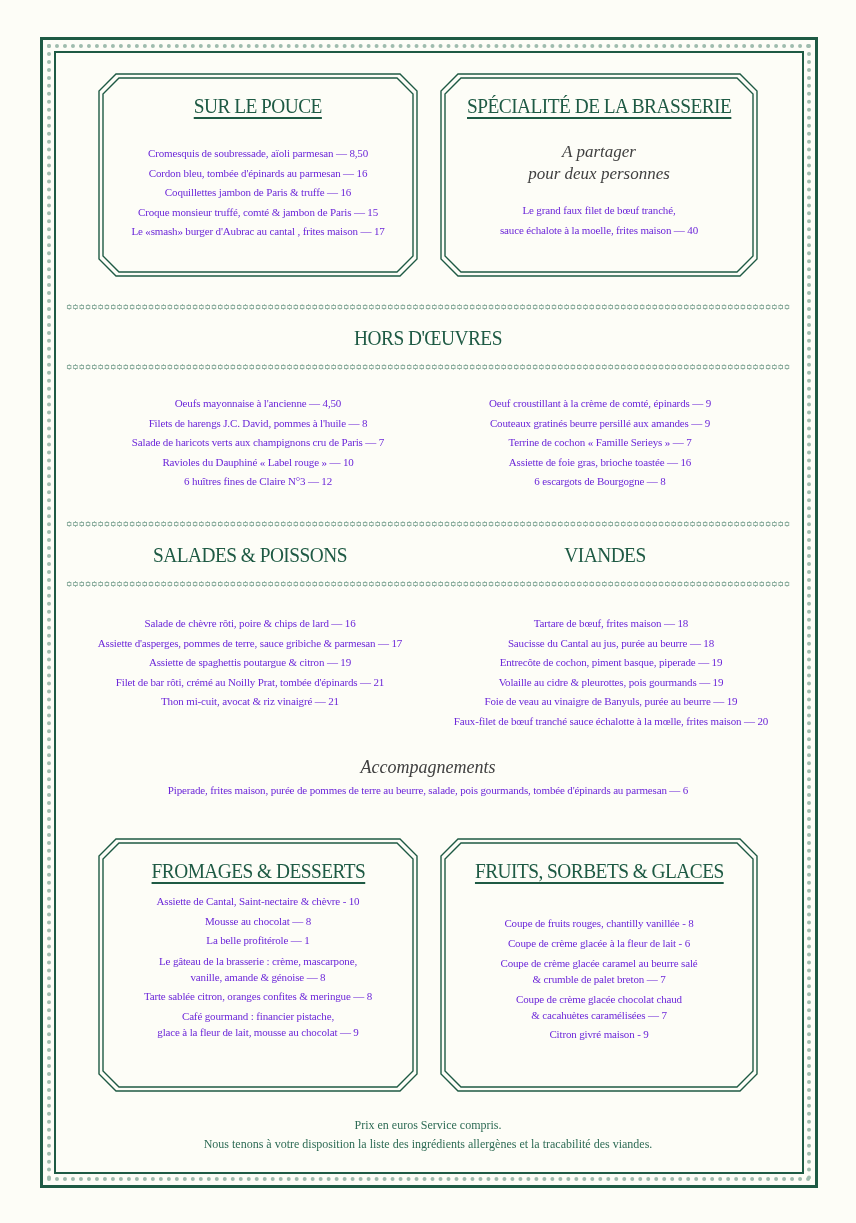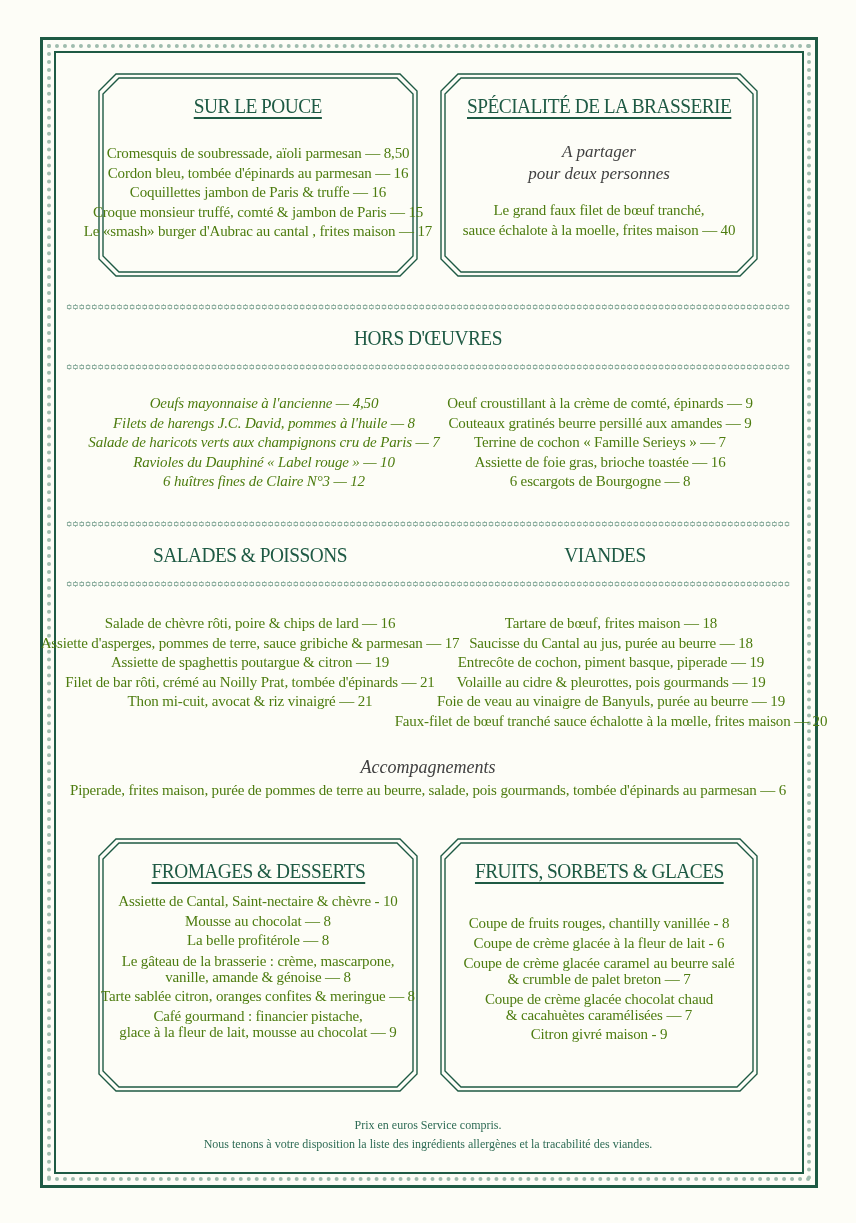--- a/index.html
+++ b/index.html
@@ -34,22 +34,22 @@
     text-decoration: underline; text-underline-offset: 4px; text-decoration-thickness: 2px;
     white-space: nowrap; color: #1e5a44;
   }
   .section-title {
     position: absolute; font-family: "Liberation Serif", serif;
     font-size: 22px; letter-spacing: -0.6px; white-space: nowrap;
     transform: translateX(-50%) scaleX(0.88); color: #1e5a44;
   }
   .item {
     font-family: "Liberation Serif", serif;
-    font-size: 15px; line-height: 19.5px; white-space: nowrap;
-    letter-spacing: -0.15px; color: #4d7c0f;
+    font-size: 11px; line-height: 19.5px; white-space: nowrap;
+    letter-spacing: -0.15px; color: #6d28d9;
   }
   .item.wrap { line-height: 16px; margin: 2px 0; white-space: normal; }
   .item-list { display: flex; flex-direction: column; align-items: center; }
 
   .italic-sub {
     font-family: "Liberation Serif", serif; font-style: italic;
     font-size: 17px; line-height: 22px; color: #404040;
   }
 
   .chain-divider {
@@ -107,21 +107,21 @@
     </div>
   </div>
 </div>
 
 <div class="chain-divider" style="top:304px;"></div>
 
 <div class="section-title" style="left:428px; top:325px;">HORS D'ŒUVRES</div>
 
 <div class="chain-divider" style="top:364px;"></div>
 
-<div class="two-col" style="left:104px; width:320px; top:394px;font-style:italic;">
+<div class="two-col" style="left:98px; width:320px; top:394px;">
   <div class="item">Oeufs mayonnaise à l'ancienne — 4,50</div>
   <div class="item">Filets de harengs J.C. David, pommes à l'huile — 8</div>
   <div class="item">Salade de haricots verts aux champignons cru de Paris — 7</div>
   <div class="item">Ravioles du Dauphiné « Label rouge » — 10</div>
   <div class="item">6 huîtres fines de Claire N°3 — 12</div>
 </div>
 <div class="two-col" style="left:440px; width:320px; top:394px;">
   <div class="item">Oeuf croustillant à la crème de comté, épinards — 9</div>
   <div class="item">Couteaux gratinés beurre persillé aux amandes — 9</div>
   <div class="item">Terrine de cochon « Famille Serieys » — 7</div>
@@ -160,21 +160,21 @@
 <div class="box" style="left:98px; top:838px; width:320px; height:254px;">
   <svg viewBox="0 0 320 254" preserveAspectRatio="none">
     <polygon points="18,1 302,1 319,18 319,236 302,253 18,253 1,236 1,18" fill="none" stroke="#1e5a44" stroke-width="1.4"></polygon>
     <polygon points="21,5 299,5 315,21 315,233 299,249 21,249 5,233 5,21" fill="none" stroke="#1e5a44" stroke-width="1.4"></polygon>
   </svg>
   <div class="box-content">
     <div class="box-title" style="margin-top:20px;">FROMAGES &amp; DESSERTS</div>
     <div class="item-list" style="margin-top:8px;">
       <div class="item">Assiette de Cantal, Saint-nectaire &amp; chèvre - 10</div>
       <div class="item">Mousse au chocolat — 8</div>
-      <div class="item">La belle profitérole — 8</div>
+      <div class="item">La belle profitérole — 1</div>
       <div class="item wrap" style="white-space:pre-line;">Le gâteau de la brasserie : crème, mascarpone,
 vanille, amande &amp; génoise — 8</div>
       <div class="item">Tarte sablée citron, oranges confites &amp; meringue — 8</div>
       <div class="item wrap" style="white-space:pre-line;">Café gourmand : financier pistache,
 glace à la fleur de lait, mousse au chocolat — 9</div>
     </div>
   </div>
 </div>
 
 <div class="box" style="left:440px; top:838px; width:318px; height:254px;">

